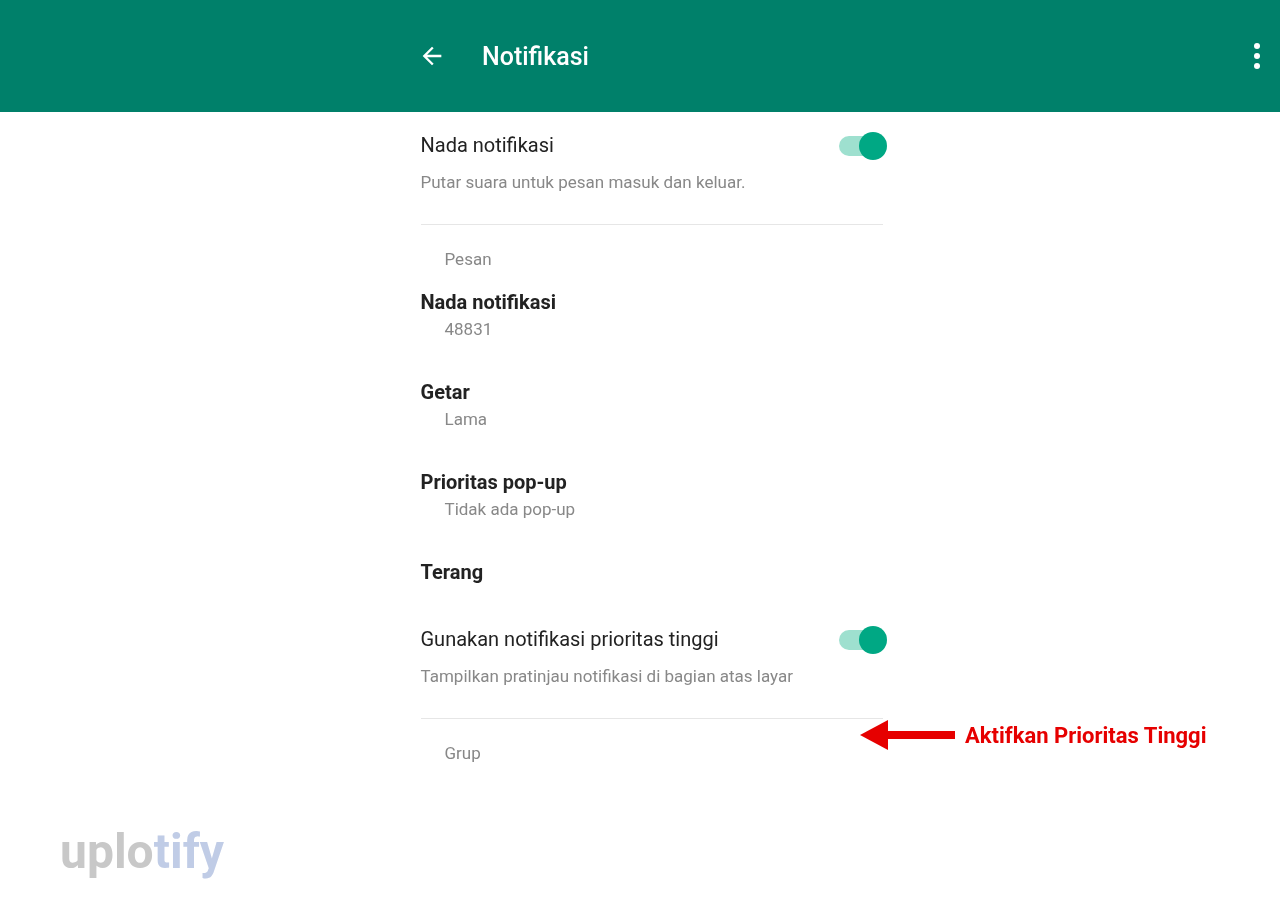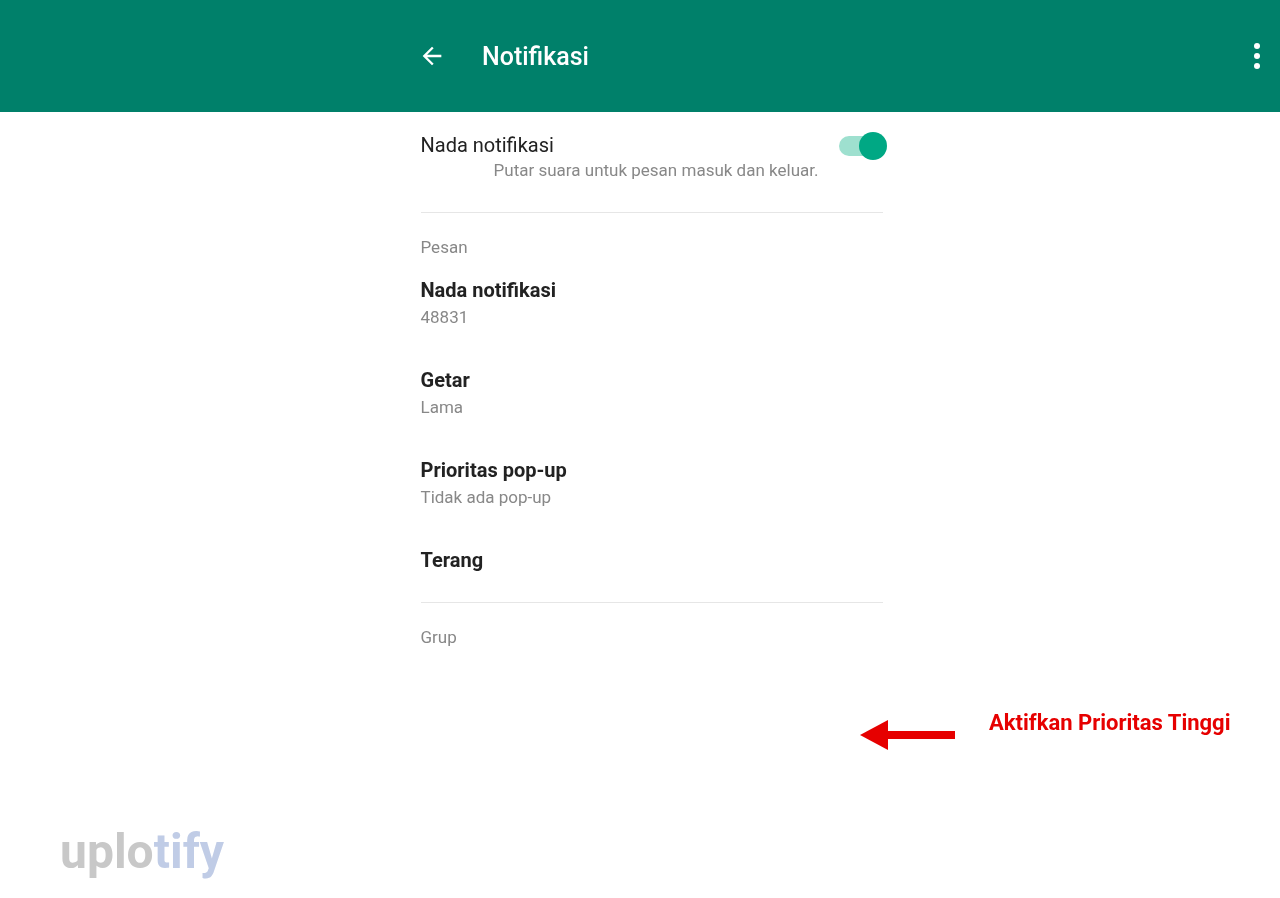--- a/index.html
+++ b/index.html
@@ -58,22 +58,21 @@
   }
   .setting-title {
     font-size: 20px;
     color: #222222;
     line-height: 1.35;
   }
   .setting-sub {
     font-size: 17px;
     color: #888888;
     line-height: 1.35;
-    margin-top: 0;
-    text-align: right;
+    margin-top: 12px;
   }
   .toggle {
     position: relative;
     width: 44px;
     height: 20px;
     background: #9ee0cf;
     border-radius: 12px;
     margin-top: 4px;
     cursor: pointer;
   }
@@ -88,43 +87,44 @@
   }
   .divider {
     height: 1px;
     background: #e6e6e6;
     margin: 8px 0 0 0;
   }
   .section-header {
     font-size: 17px;
     color: #888888;
     padding: 24px 0 2px 0;
+    margin-left: 24px;
   }
   .simple-row {
     padding: 18px 0 20px 0;
   }
   .simple-title {
     font-size: 20px;
     color: #222222;
     line-height: 1.35;
     font-weight: bold;
   }
   .simple-sub {
     font-size: 17px;
     color: #888888;
     line-height: 1.35;
     margin-top: 2px;
+    margin-left: 24px;
   }
   .annotation {
     position: absolute;
     left: 860px;
     top: 710px;
     display: flex;
-    align-items: flex-start;
-    gap: 24px;
+    align-items: center;
   }
   .arrow-svg {
     width: 95px;
     height: 50px;
   }
   .annotation-text {
     color: #e60000;
     font-weight: 700;
     font-size: 22px;
     margin-left: 10px;
@@ -187,20 +187,29 @@
 
   <div class="simple-row">
     <div class="simple-title">Prioritas pop-up</div>
     <div class="simple-sub">Tidak ada pop-up</div>
   </div>
 
   <div class="simple-row">
     <div class="simple-title">Terang</div>
   </div>
 
+  <div class="setting-row">
+    <div class="setting-text">
+      <div class="setting-title">Gunakan notifikasi prioritas tinggi</div>
+      <div class="setting-sub">Tampilkan pratinjau notifikasi di bagian atas layar</div>
+    </div>
+    <div class="toggle">
+      <div class="thumb"></div>
+    </div>
+  </div>
 
   <div class="divider"></div>
 
   <div class="section-header">Grup</div>
 
 </div>
 
 <div class="annotation">
   <svg class="arrow-svg" viewBox="0 0 95 50">
     <line x1="95" y1="25" x2="20" y2="25" stroke="#e60000" stroke-width="8"></line>

